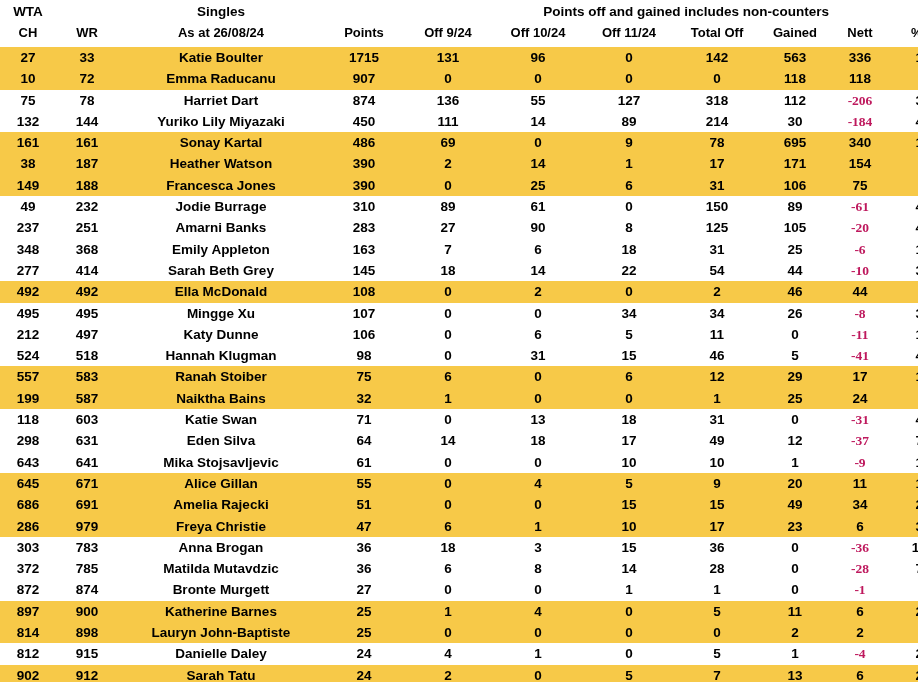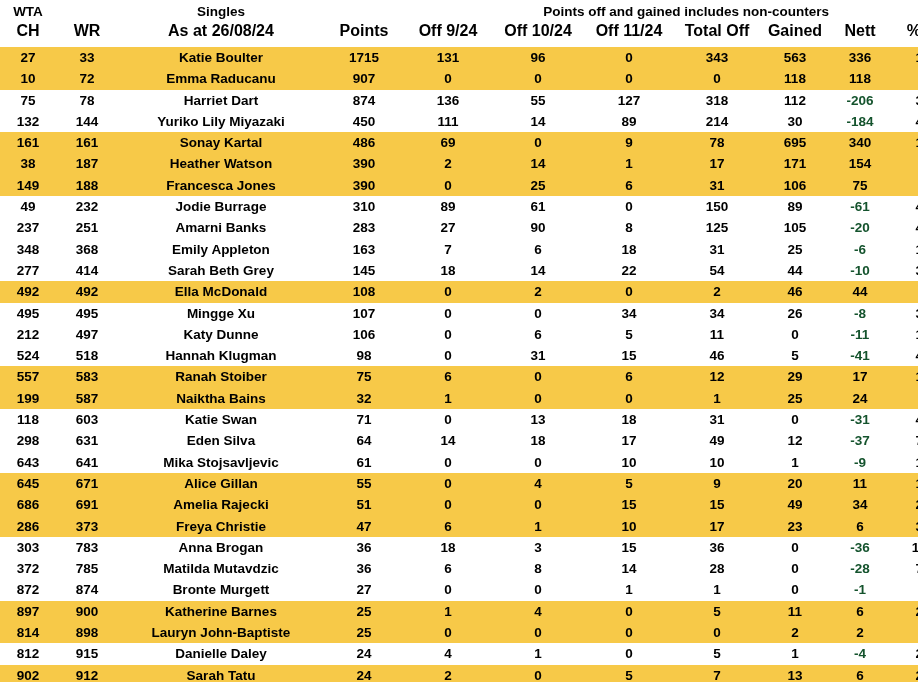--- a/index.html
+++ b/index.html
@@ -32,21 +32,21 @@
   .hdr-row td {
     font-weight: bold;
     font-size: 13.5px;
     text-align: center;
     vertical-align: bottom;
     padding-bottom: 1px;
     height: 19px;
   }
   .hdr-row2 td {
     font-weight: bold;
-    font-size: 16px;
+    font-size: 13px;
     text-align: center;
     vertical-align: bottom;
     padding-bottom: 3px;
     height: 21px;
   }
   
   tr.data-row td {
     font-size: 13.5px;
     font-weight: bold;
     text-align: center;
@@ -58,21 +58,22 @@
   tr.row-hl td {
     background: #f7c948;
   }
   tr.row-plain td {
     background: #ffffff;
   }
   td.c-name {
     text-align: center;
   }
   td.neg {
-    color: #14532d;
+    color: #be185d;
+    font-family: Liberation Serif, serif;
   }
 </style>
 </head>
 <body>
 
 <div class="sheet">
 
   <table class="grid">
     <colgroup>
       <col style="width:56px">
@@ -129,21 +130,21 @@
     </colgroup>
     <tbody id="rows-body">
         <tr class="data-row row-hl">
           <td>27</td>
           <td>33</td>
           <td class="c-name">Katie Boulter</td>
           <td>1715</td>
           <td>131</td>
           <td>96</td>
           <td>0</td>
-          <td>343</td>
+          <td>142</td>
           <td>563</td>
           <td>336</td>
           <td>13%</td>
         </tr>
         <tr class="data-row row-hl">
           <td>10</td>
           <td>72</td>
           <td class="c-name">Emma Raducanu</td>
           <td>907</td>
           <td>0</td>
@@ -409,21 +410,21 @@
           <td>0</td>
           <td>0</td>
           <td>15</td>
           <td>15</td>
           <td>49</td>
           <td>34</td>
           <td>29%</td>
         </tr>
         <tr class="data-row row-hl">
           <td>286</td>
-          <td>373</td>
+          <td>979</td>
           <td class="c-name">Freya Christie</td>
           <td>47</td>
           <td>6</td>
           <td>1</td>
           <td>10</td>
           <td>17</td>
           <td>23</td>
           <td>6</td>
           <td>36%</td>
         </tr>

